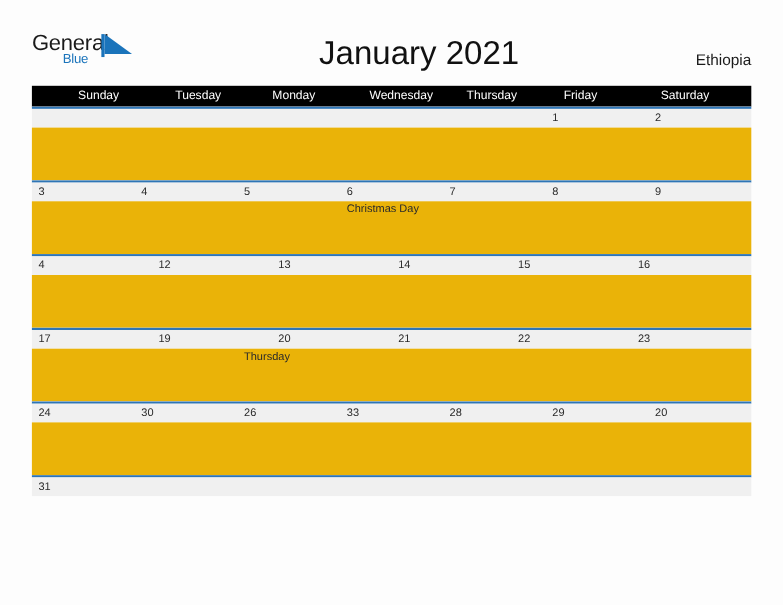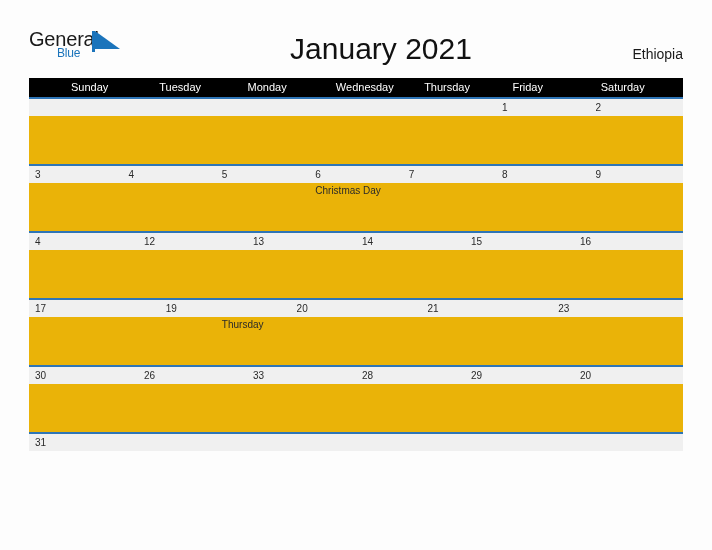--- a/index.html
+++ b/index.html
@@ -235,35 +235,37 @@
         <div class="daycell"></div>
       </div>
     </div>
 
     <div class="week">
       <div class="week-numbers">
         <div class="daynum">17</div>
         <div class="daynum">19</div>
         <div class="daynum">20</div>
         <div class="daynum">21</div>
+        <div class="daynum">22</div>
         <div class="daynum">23</div>
       </div>
       <div class="week-body">
         <div class="daycell"></div>
         <div class="daycell"></div>
         <div class="daycell">Thursday</div>
         <div class="daycell"></div>
         <div class="daycell"></div>
         <div class="daycell"></div>
         <div class="daycell"></div>
       </div>
     </div>
 
     <div class="week">
       <div class="week-numbers">
+        <div class="daynum">24</div>
         <div class="daynum">30</div>
         <div class="daynum">26</div>
         <div class="daynum">33</div>
         <div class="daynum">28</div>
         <div class="daynum">29</div>
         <div class="daynum">20</div>
       </div>
       <div class="week-body">
         <div class="daycell"></div>
         <div class="daycell"></div>

